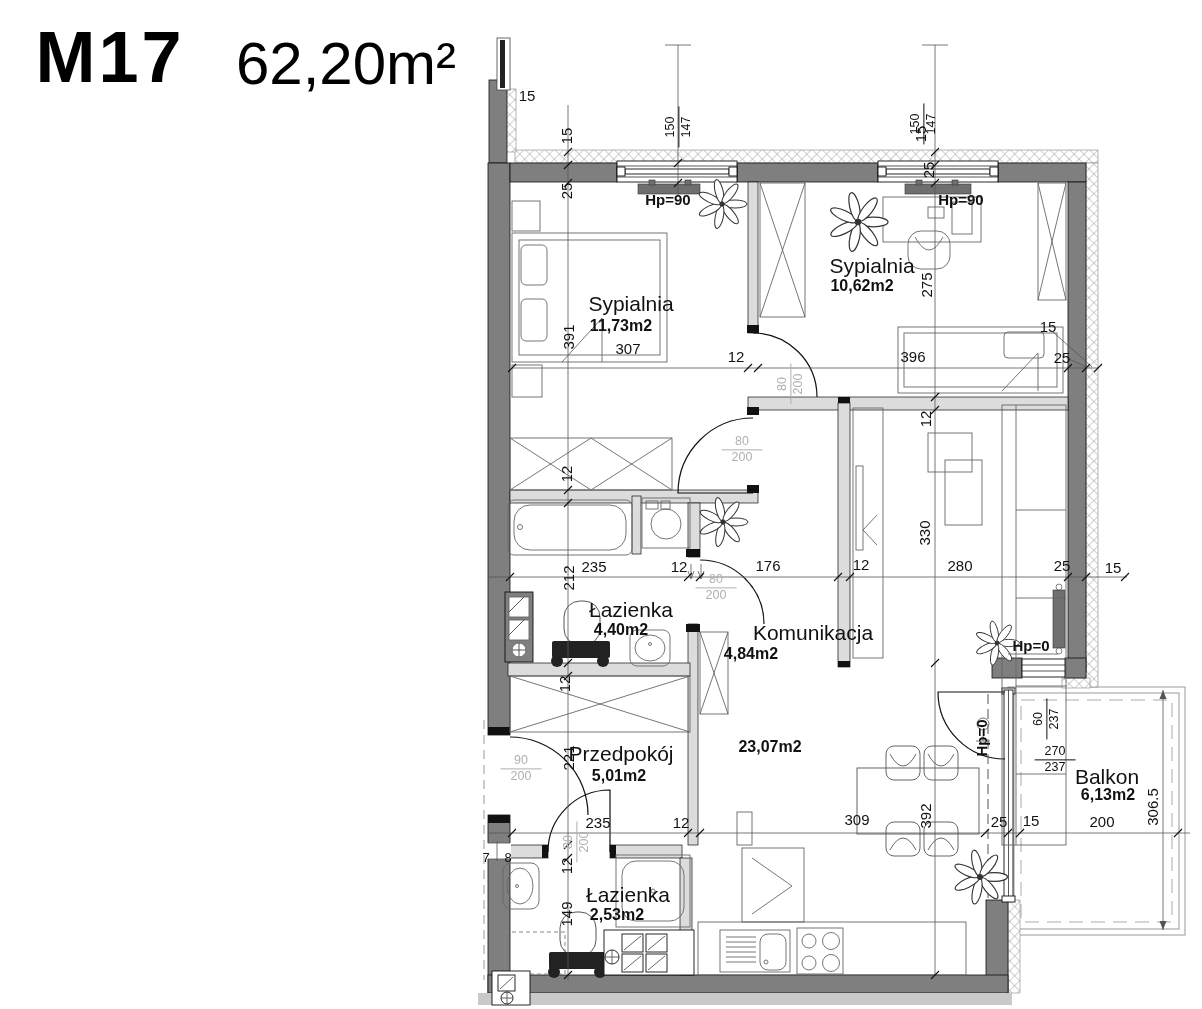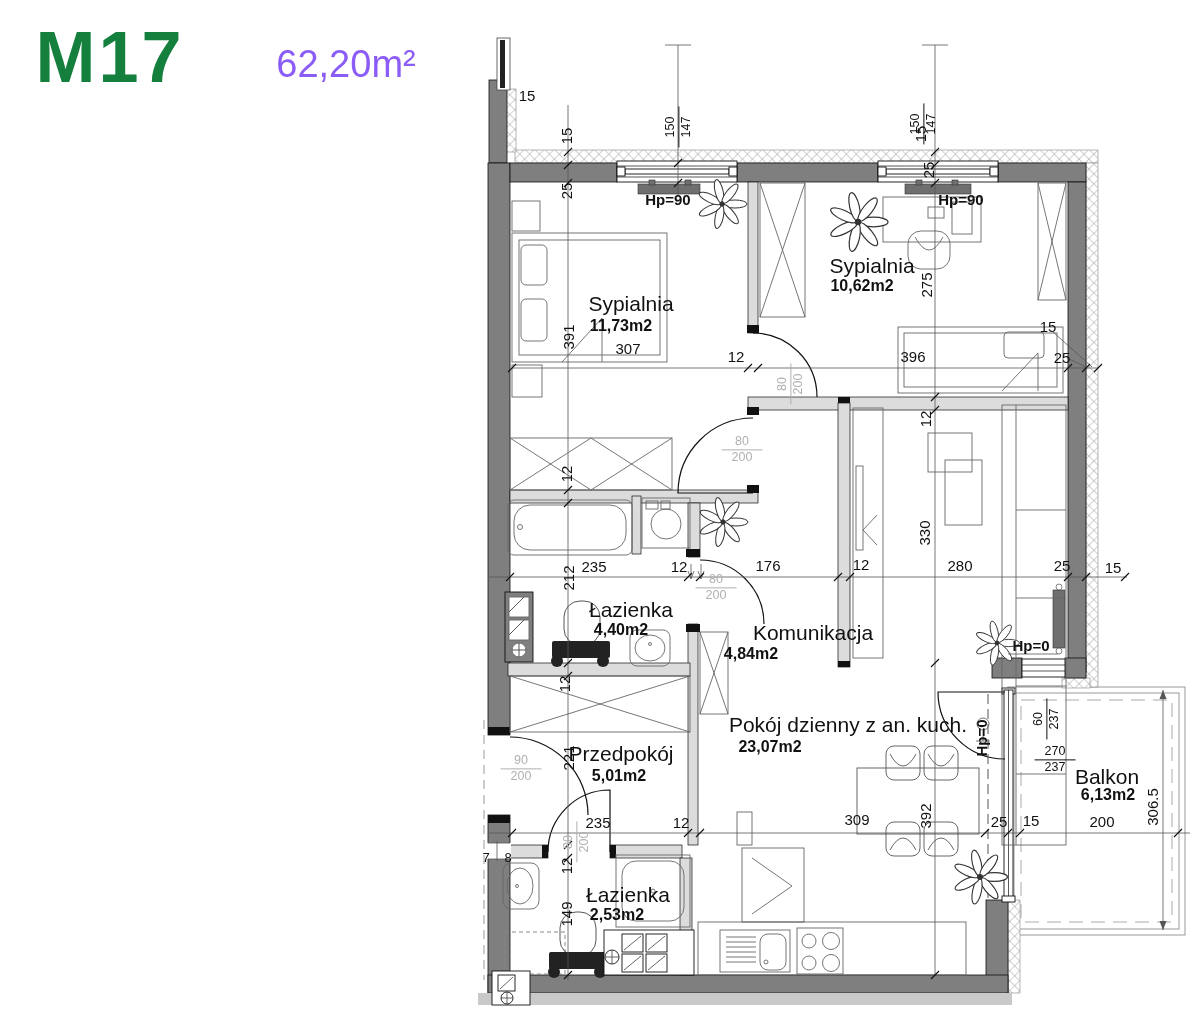--- a/index.html
+++ b/index.html
@@ -6,22 +6,22 @@
   .stage{position:relative;width:1202px;height:1009px;background:#fff;
          font-family:"Liberation Sans",sans-serif;overflow:hidden;}
   .stage svg{position:absolute;left:0;top:0;}
   .txt{position:absolute;transform:translate(-50%,-50%);white-space:nowrap;color:#111;line-height:1;}
   .v{transform:translate(-50%,-50%) rotate(-90deg);}
   .dim{font-size:15px;}
   .small{font-size:13px;}
   .room{font-size:21px;}
   .areaLbl{font-size:16px;font-weight:700;}
   .hp{font-size:15px;font-weight:700;}
-  .title-unit{font-size:72px;font-weight:700;color:#15803d;letter-spacing:3px;}
-  .title-area{font-size:38px;color:#8b5cf6;}
+  .title-unit{font-size:72px;font-weight:700;color:#000000;letter-spacing:3px;}
+  .title-area{font-size:60px;color:#000000;}
   .frac{position:absolute;display:flex;flex-direction:column;align-items:center;
         font-size:12.5px;line-height:1.05;color:#111;transform:translate(-50%,-50%);}
   .frac.v{transform:translate(-50%,-50%) rotate(-90deg);}
   .frac .bar{align-self:stretch;height:0;border-top:1.2px solid currentColor;margin:1px -10px;}
   .gray{color:#b0b0b0;}
 </style>
 </head>
 <body>
 
 <div class="stage">
@@ -353,21 +353,20 @@
 <span class="txt room" style="left:631px;top:303px">Sypialnia</span>
 <span class="txt areaLbl" style="left:621px;top:326px">11,73m2</span>
 <span class="txt room" style="left:872px;top:265px">Sypialnia</span>
 <span class="txt areaLbl" style="left:862px;top:286px">10,62m2</span>
 <span class="txt room" style="left:631px;top:609px">Łazienka</span>
 <span class="txt areaLbl" style="left:621px;top:630px">4,40m2</span>
 <span class="txt room" style="left:813px;top:632px">Komunikacja</span>
 <span class="txt areaLbl" style="left:751px;top:654px">4,84m2</span>
 <span class="txt room" style="left:621px;top:753px">Przedpokój</span>
 <span class="txt areaLbl" style="left:619px;top:776px">5,01m2</span>
-<span class="txt room" style="left:848px;top:724px">Pokój dzienny z an. kuch.</span>
 <span class="txt areaLbl" style="left:770px;top:747px">23,07m2</span>
 <span class="txt room" style="left:628px;top:894px">Łazienka</span>
 <span class="txt areaLbl" style="left:617px;top:915px">2,53m2</span>
 <span class="txt room" style="left:1107px;top:776px">Balkon</span>
 <span class="txt areaLbl" style="left:1108px;top:795px">6,13m2</span>
 
 <span class="txt hp" style="left:668px;top:199px">Hp=90</span>
 <span class="txt hp" style="left:961px;top:199px">Hp=90</span>
 <span class="txt hp" style="left:1031px;top:645px">Hp=0</span>
 <span class="txt hp v" style="left:981px;top:738px">Hp=0</span>

